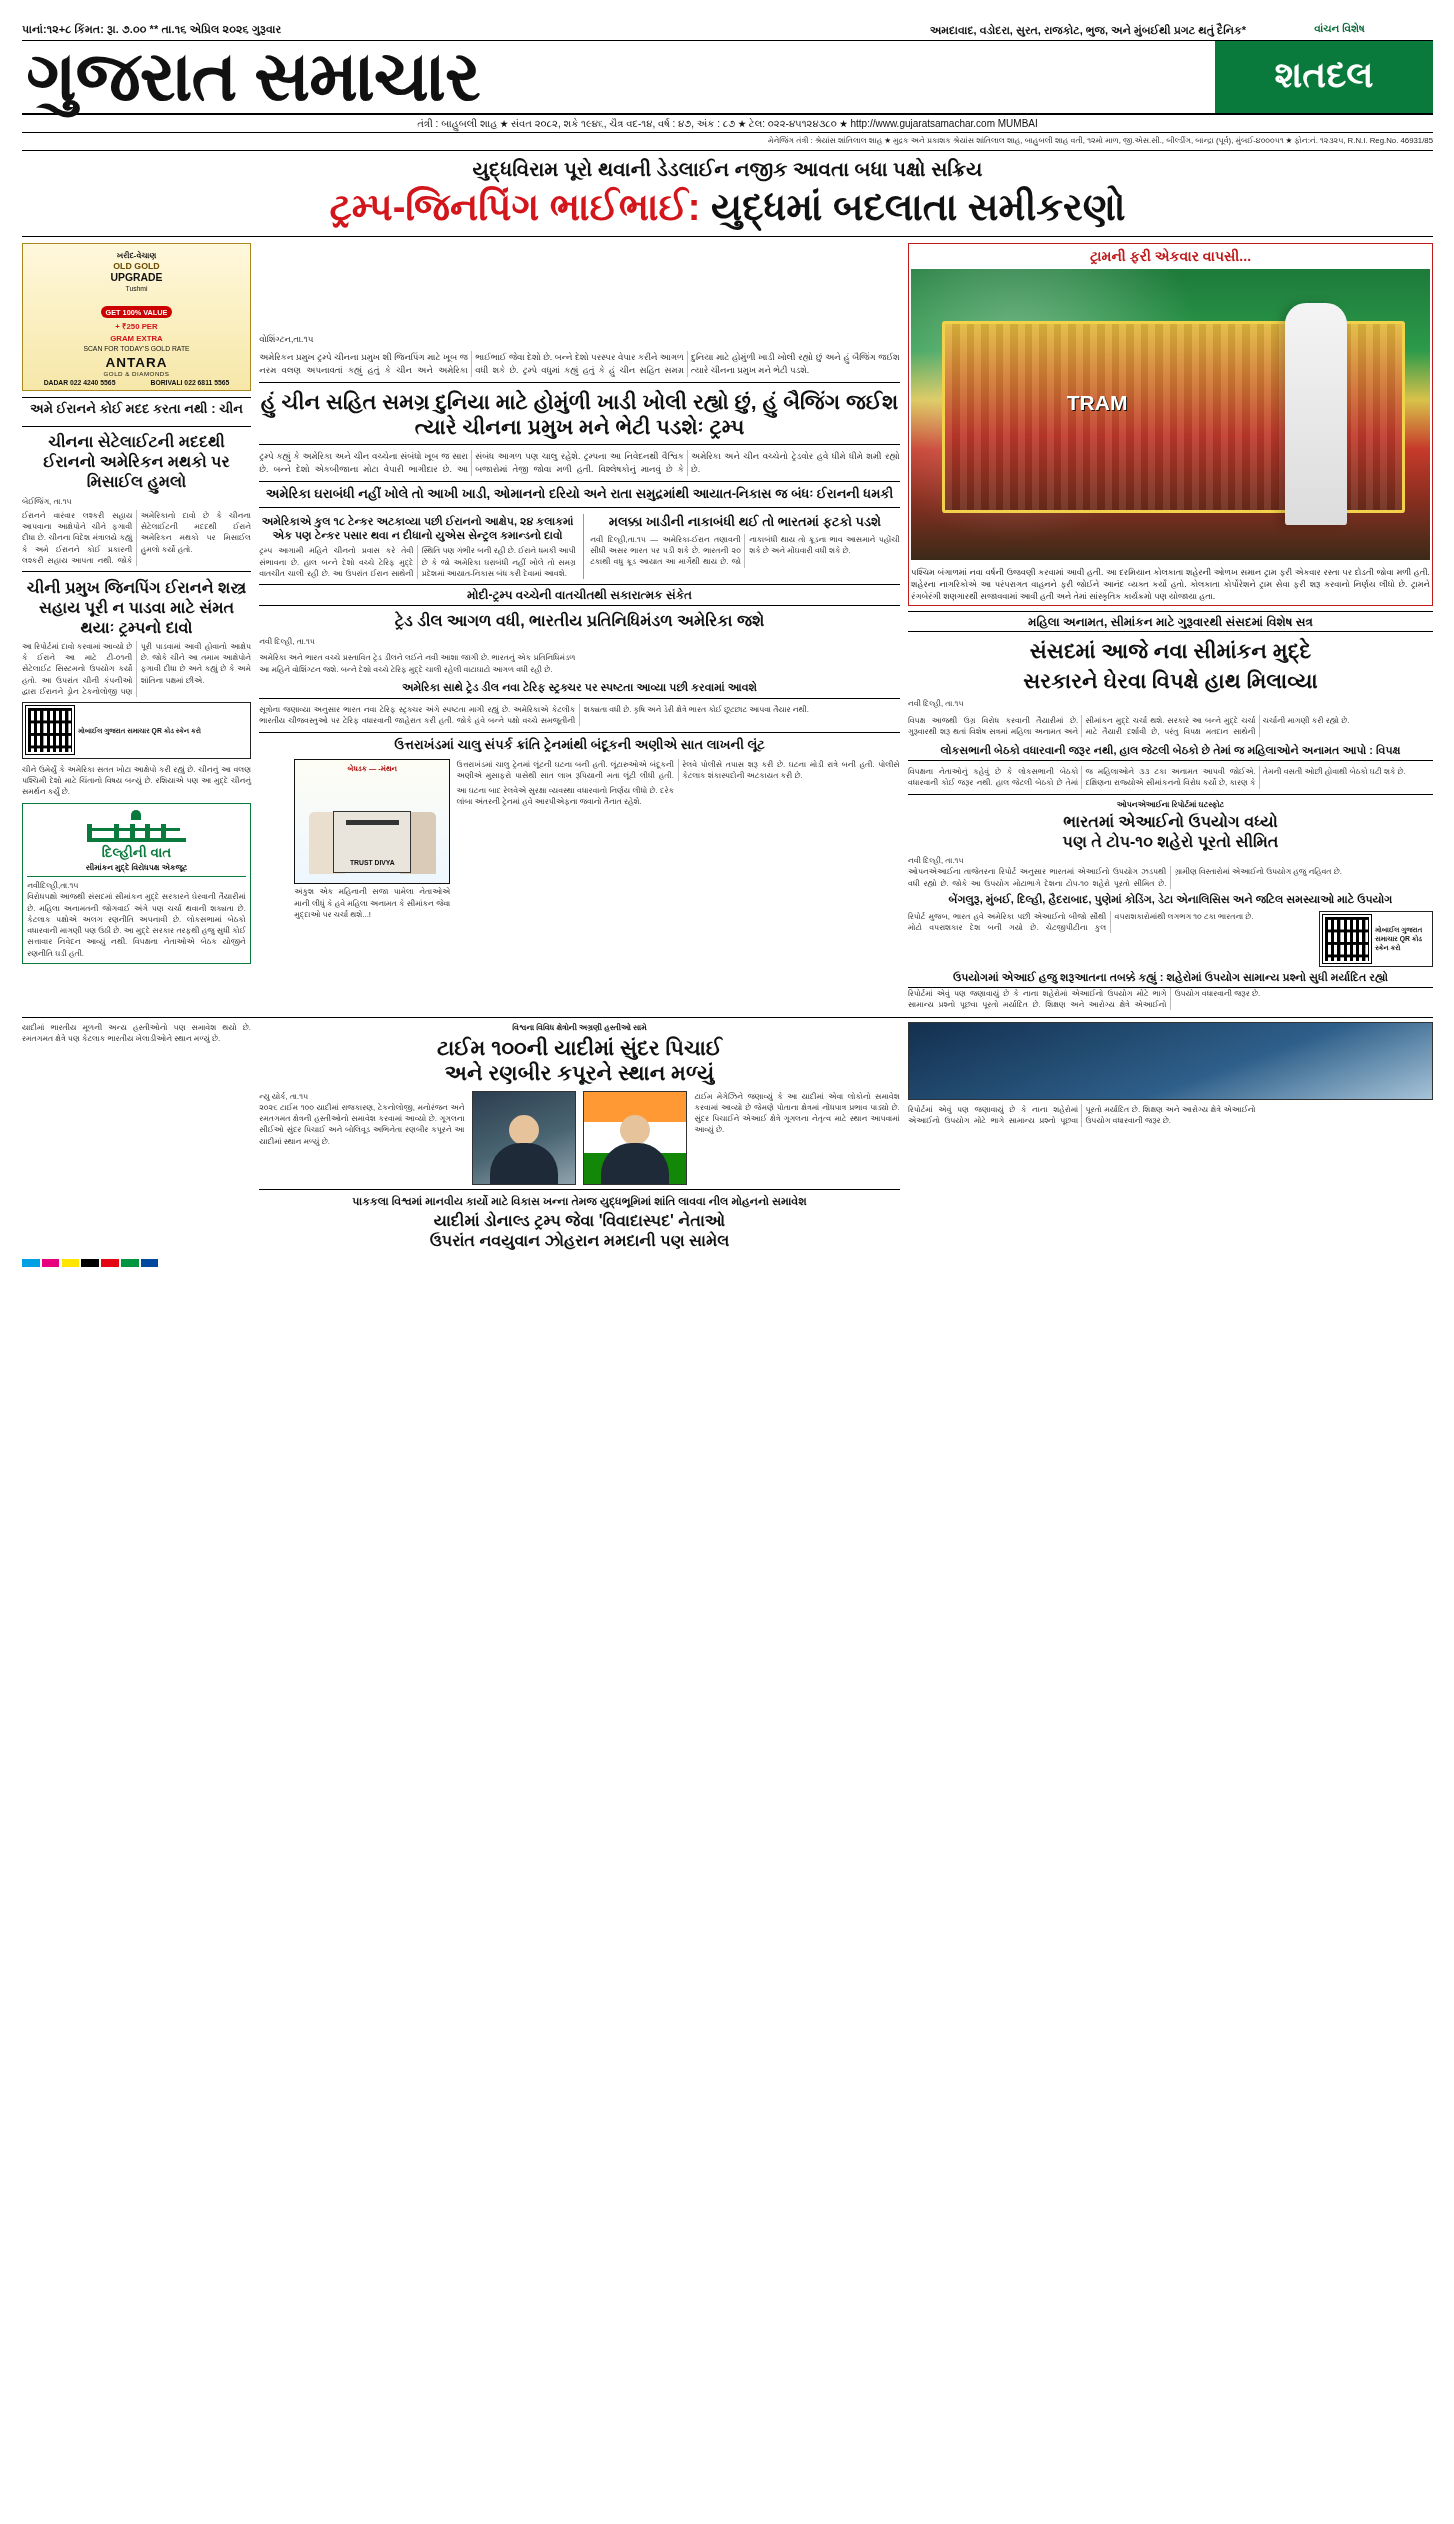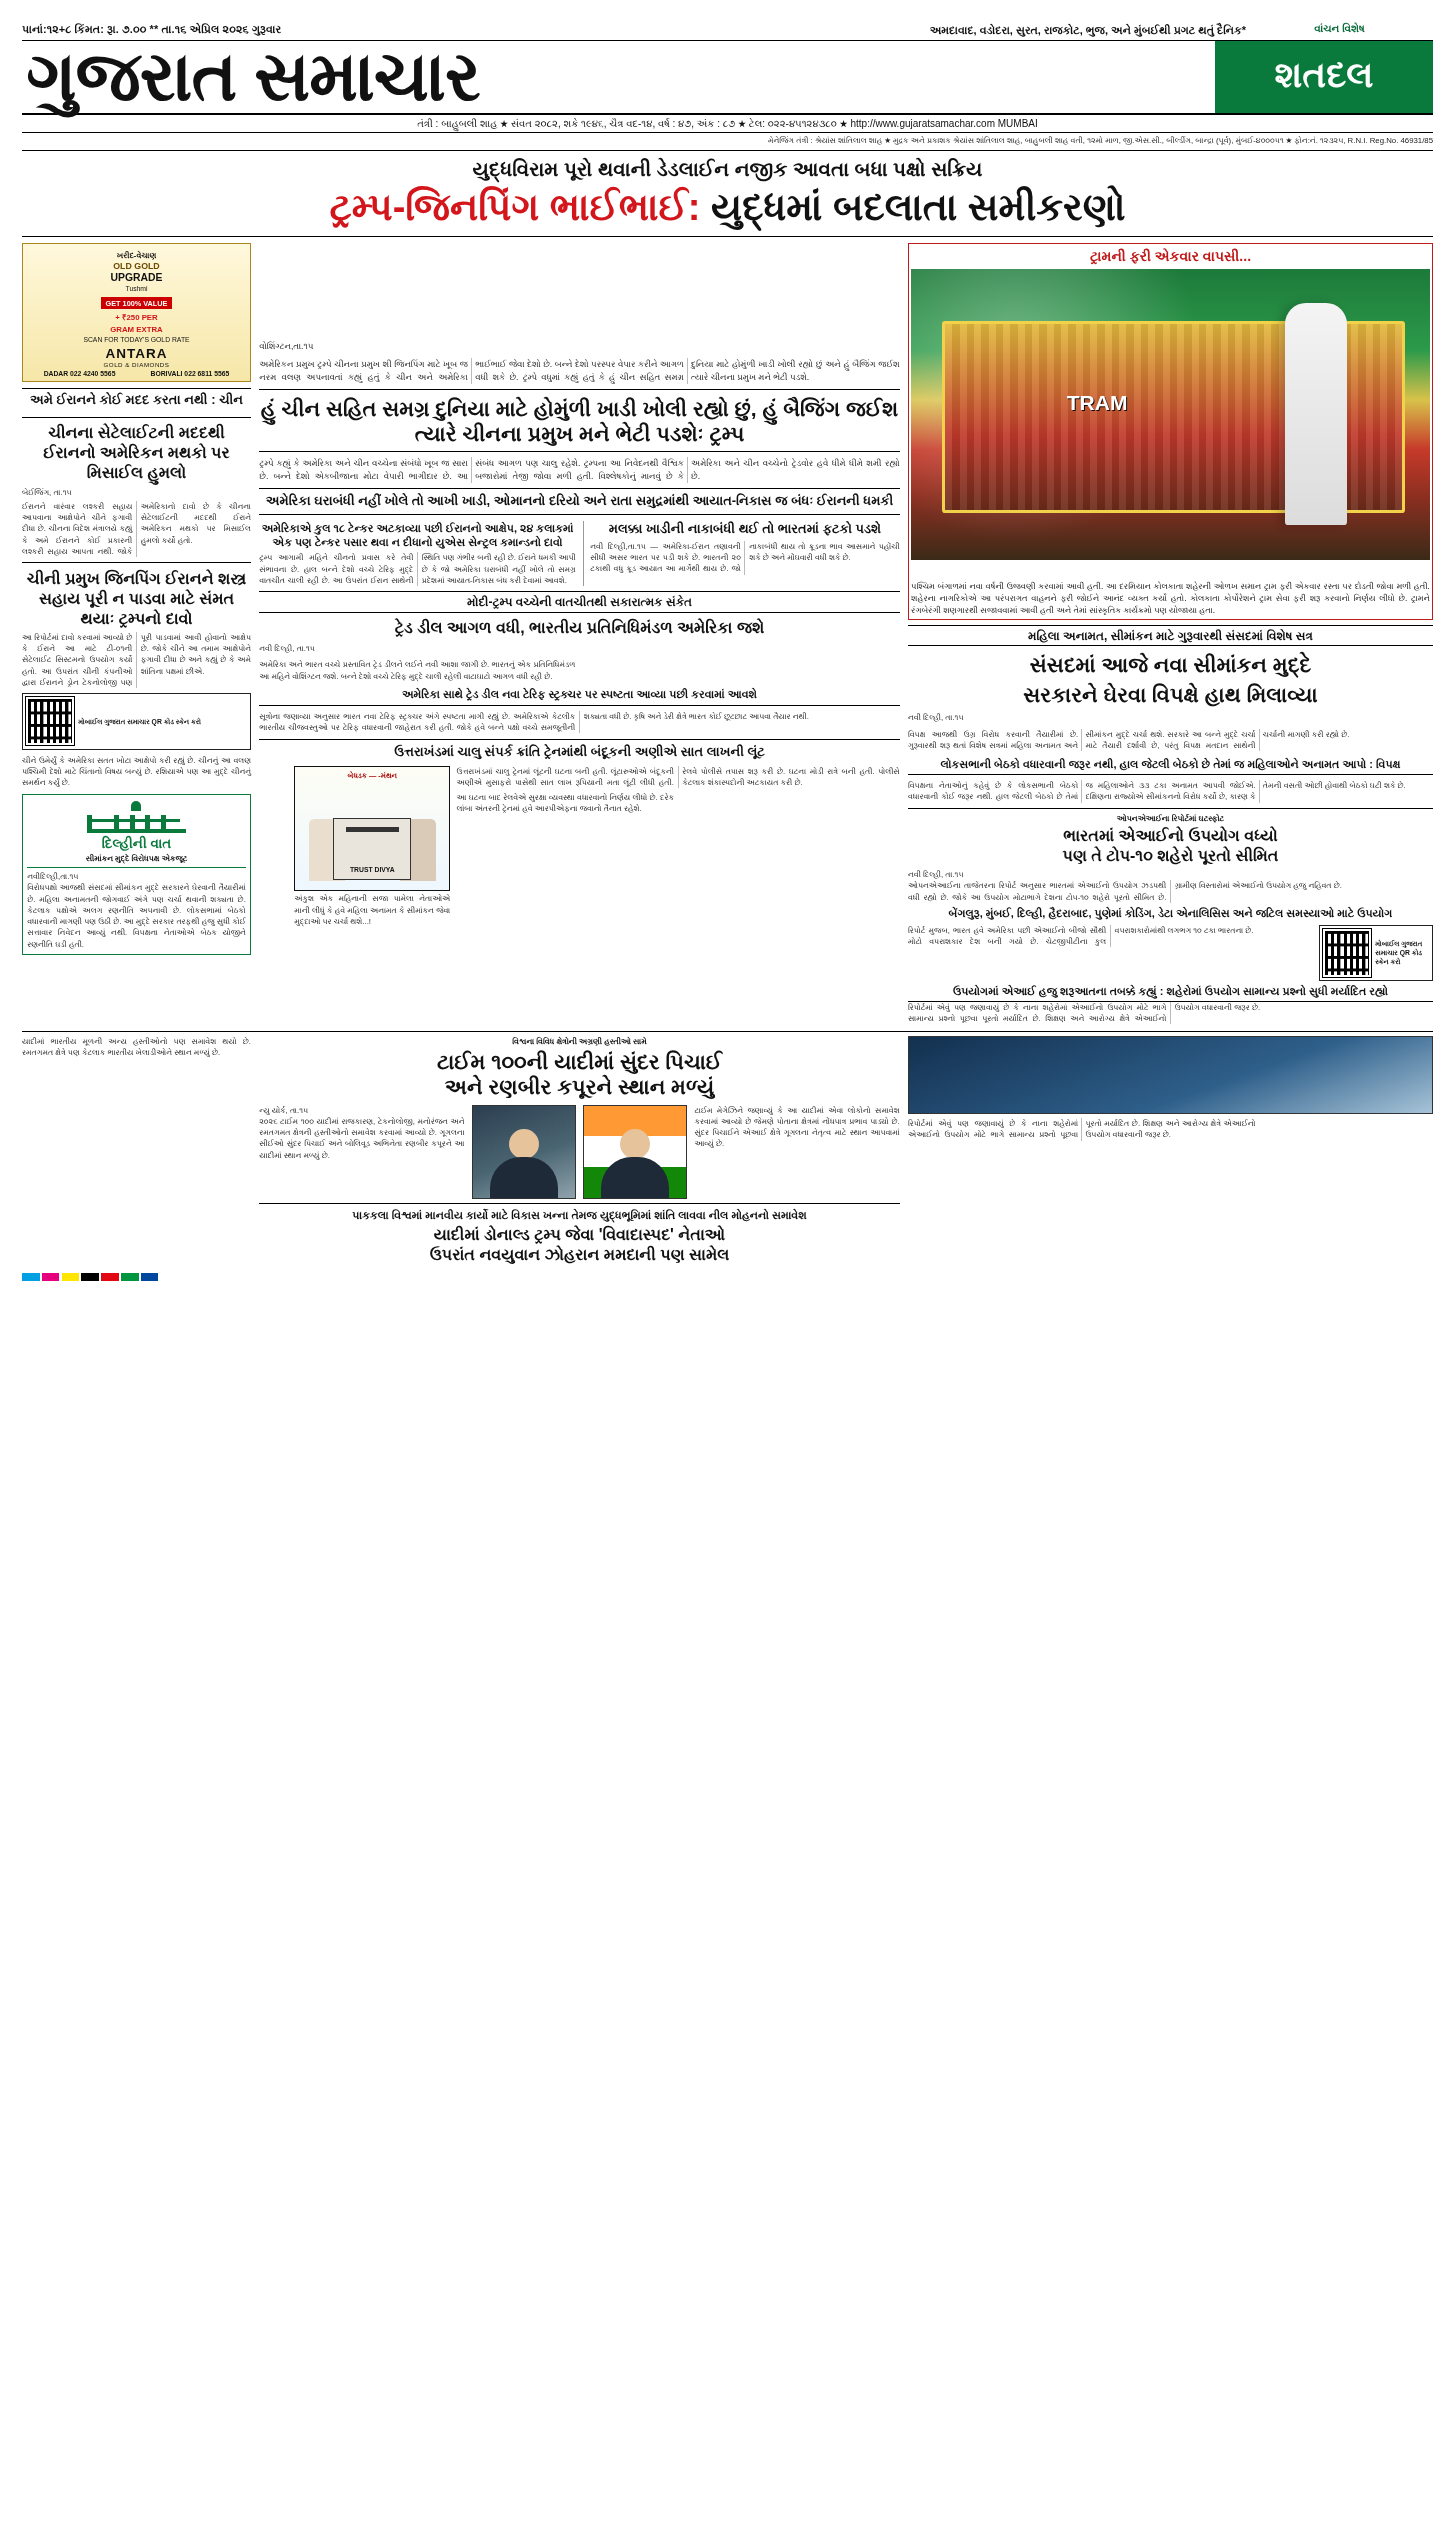--- a/index.html
+++ b/index.html
@@ -141,21 +141,21 @@
   .ad-gold {
     border: 1px solid #a8881f;
     background: linear-gradient(#fff8dc, #f6e7a8);
     padding: 4.2px 3.1px;
     text-align: center;
   }
   .ad-gold .t1 { font-size: 8.8px; font-weight: bold; color:#6d4b00; }
   .ad-gold .t2 { font-size: 10.4px; font-weight: bold; color:#111; margin-top:1px; }
   .ad-gold .badge {
     display:inline-block; background:#c00; color:#fff; font-size:7.3px; font-weight:bold;
-    padding:1.6px 4.2px; border-radius: 0; margin-top:5px;
+    padding:1.6px 4.2px; border-radius: 6px; margin-top:14px;
   }
   .ad-gold .t3 { font-size: 7.8px; margin-top:2.6px; font-weight:bold; }
   .ad-gold .t4 { font-size: 6.8px; margin-top:2.1px; }
   .ad-gold .name { font-size: 13.5px; font-weight: bold; letter-spacing: 1px; margin-top:3.1px; }
   .ad-gold .sub { font-size: 6.2px; letter-spacing:0.5px; }
   .ad-gold .phones { font-size: 6.8px; margin-top:2.6px; display:flex; justify-content:space-around; font-weight:bold; }
 
   
   .photo-box { border: 1.6px solid #c01a1a; padding: 2.1px; }
   .photo-cap-top {
@@ -182,21 +182,21 @@
     content:"";
     position:absolute; right:16%; top:12%; width:62px; height:76%;
     background: linear-gradient(#f4f4f4,#dcdcdc);
     border-radius: 21px 21px 3.1px 3.1px;
     box-shadow: -5.2px 0 9.4px rgba(0,0,0,.18);
   }
   .photo-green-tag {
     position:absolute; left:30%; top:42%; z-index:3; color:#fff; font-size:21px; font-weight:bold;
     text-shadow: 1px 1px 0 #0a0a0a;
   }
-  .photo-cap { font-size: 8.3px; line-height: 1.5; text-align: justify; padding-top: 20px; }
+  .photo-cap { font-size: 8.3px; line-height: 1.5; text-align: justify; padding-top: 6px; }
 
   
   .cartoon {
     border: 1px solid #111; height: 125px; position: relative; overflow:hidden; background:#fdfdf4;
   }
   .cartoon .sky { position:absolute; inset:0; background: linear-gradient(#fdfdf4,#eef7ff); }
   .cartoon .fig {
     position:absolute; bottom:9.4px; width:36px; height:62px; background:#f2d9b0; border-radius:5.2px 5.2px 0 0;
   }
   .cartoon .fig.l { left: 13.5px; background:#eadfcf; }

